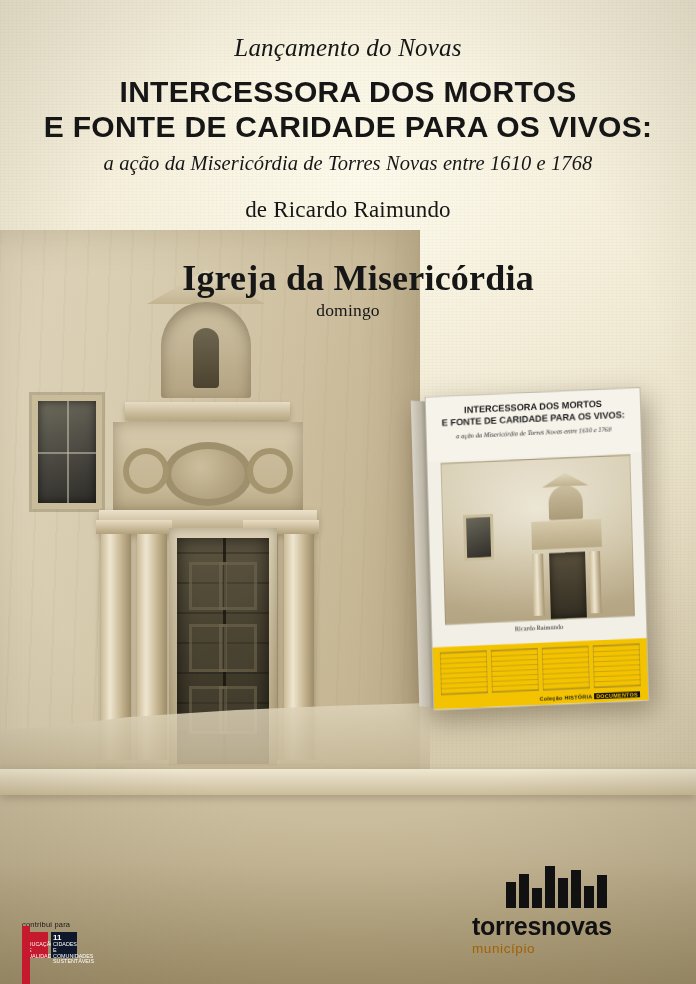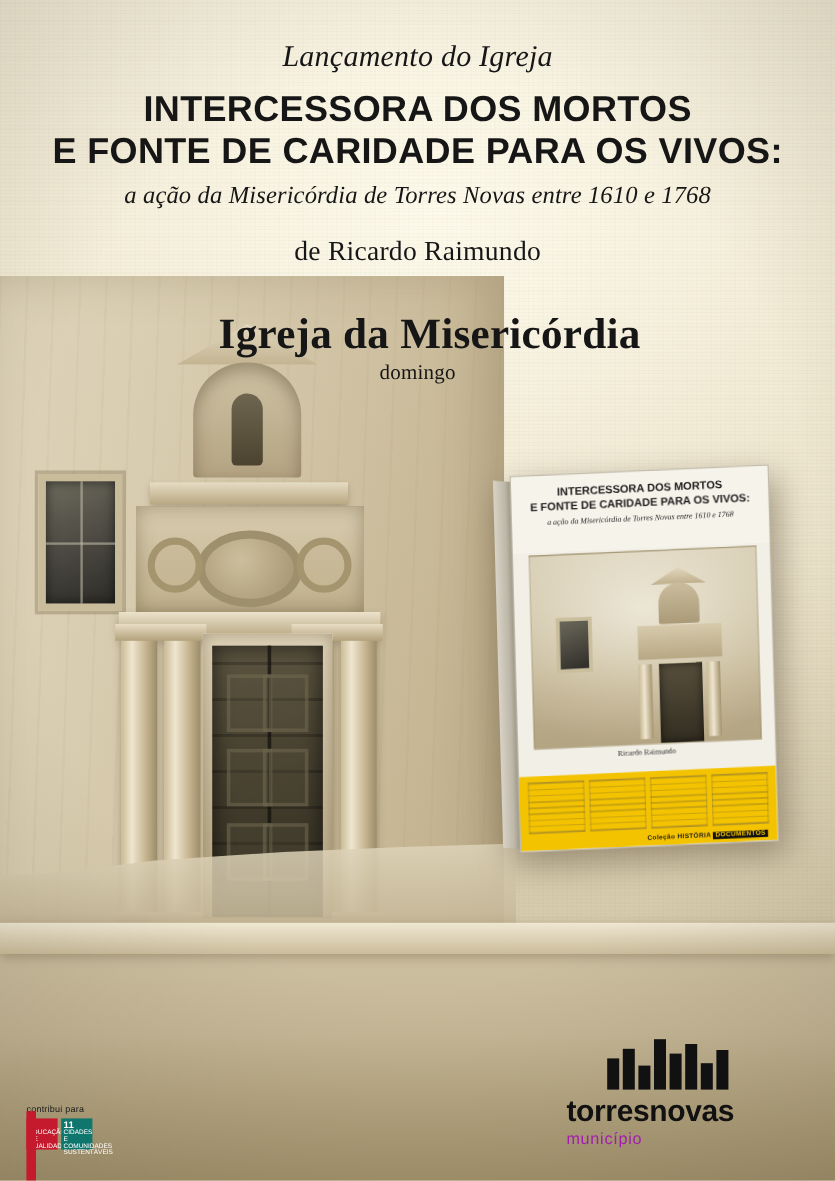--- a/index.html
+++ b/index.html
@@ -447,21 +447,21 @@
     font-family: "Liberation Sans", sans-serif;
     font-weight: bold;
     font-size: 25px;
     color: #111;
     letter-spacing: -.3px;
     line-height: 1;
   }
   .tn-sub {
     font-family: "Liberation Sans", sans-serif;
     font-size: 13.5px;
-    color: #a21caf;
+    color: #a16207;
     letter-spacing: .6px;
     margin-top: 2px;
   }
 
   .sdg {
     position: absolute;
     left: 22px;
     bottom: 26px;
     width: 120px;
   }
@@ -534,21 +534,21 @@
 
   <div class="terrace">
     <div class="terrace-rail"></div>
     <div class="terrace-top"></div>
     <div class="ground-shadow"></div>
   </div>
 
   <div class="vignette"></div>
 
   <div class="text-block">
-    <div class="kicker">Lançamento do Igreja</div>
+    <div class="kicker">Lançamento do Novas</div>
     <div class="title-1">INTERCESSORA DOS MORTOS</div>
     <div class="title-2">E FONTE DE CARIDADE PARA OS VIVOS:</div>
     <div class="subtitle">a ação da Misericórdia de Torres Novas entre 1610 e 1768</div>
     <div class="author">de Ricardo Raimundo</div>
     <div class="venue">Igreja da Misericórdia</div>
     <div class="weekday">domingo</div>
   </div>
 
   <div class="book">
     <div class="book-spine"></div>
@@ -599,21 +599,21 @@
     <div class="tn-sub">município</div>
   </div>
 
   <div class="sdg">
     <div class="sdg-label">contribui para</div>
     <div class="sdg-tiles">
       <div class="sdg-tile" style="background:#c5192d">
         <span class="num">4</span>
         <span>EDUCAÇÃO DE QUALIDADE</span>
       </div>
-      <div class="sdg-tile" style="background:#0f766e">
+      <div class="sdg-tile" style="background:#0f172a">
         <span class="num">11</span>
         <span>CIDADES E COMUNIDADES SUSTENTÁVEIS</span>
       </div>
     </div>
   </div>
   <div class="sdg-red"></div>
 
 </div>
 
 </body></html>

